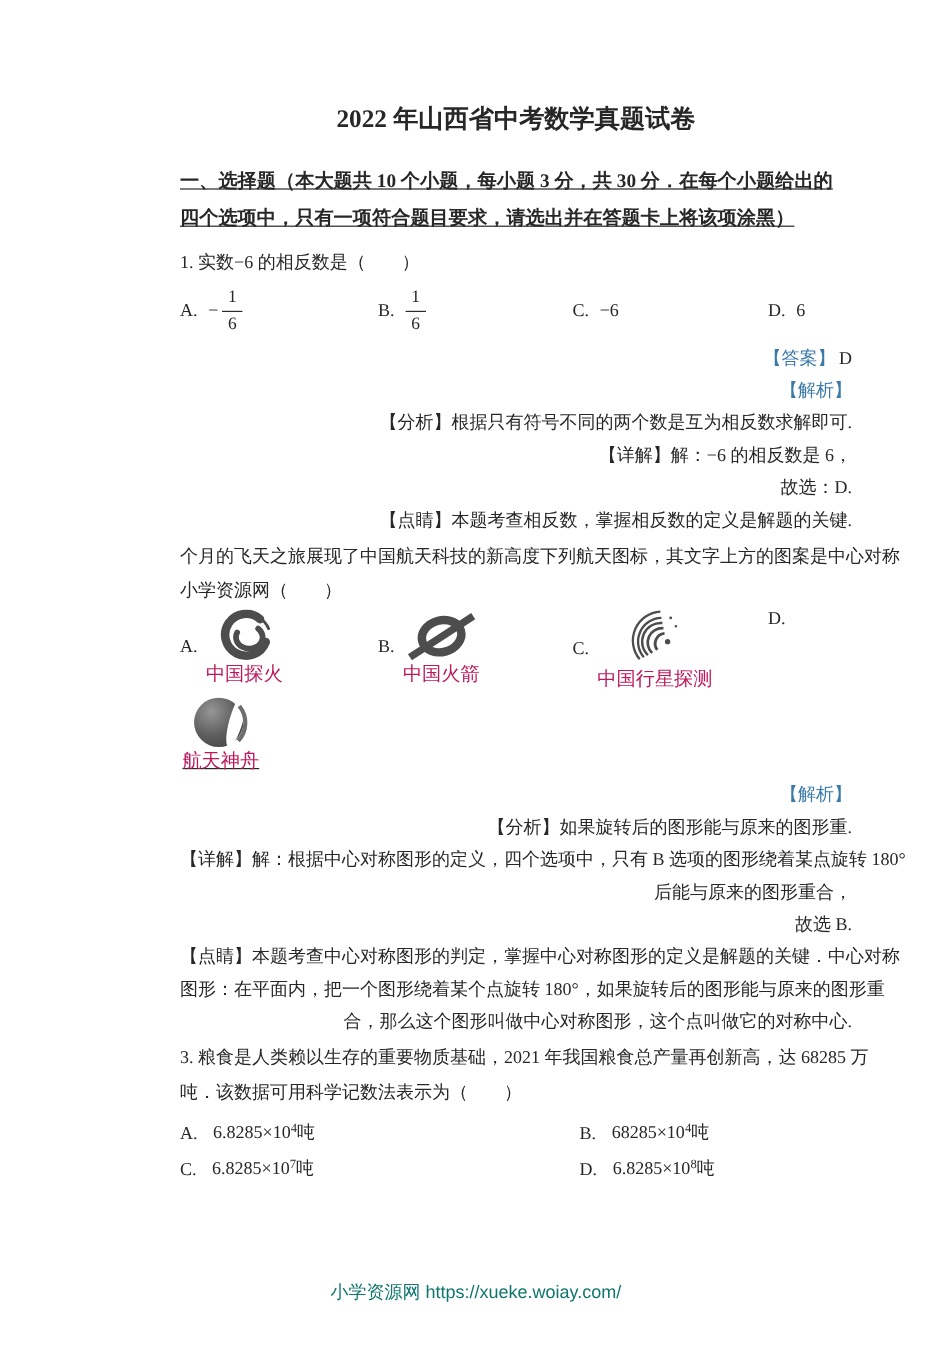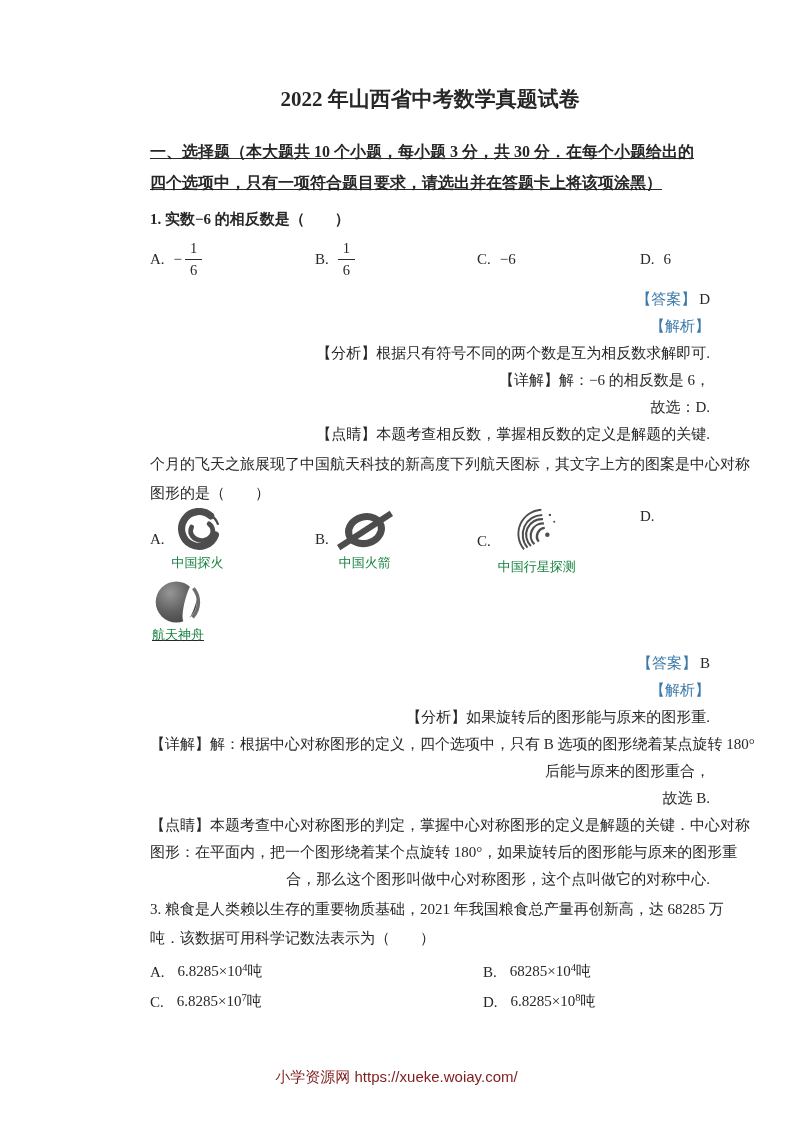--- a/index.html
+++ b/index.html
@@ -29,21 +29,21 @@
     white-space: nowrap;
   }
   .sec-heading { margin-bottom: 6px; text-decoration: underline; }
   .sec-heading .line {
     font-weight: bold;
     font-size: 16px;
     line-height: 31px;
     white-space: nowrap;
   }
   .line { white-space: nowrap; }
-  .stem30 .line { font-size: 15px; line-height: 30px; font-weight: bold; }
+  .stem30 .line { font-size: 15px; line-height: 30px; }
   .stem29 .line { font-size: 15px; line-height: 29px; }
   .pline {
     font-size: 15px;
     line-height: 27px;
     white-space: nowrap;
     text-align: right;
   }
   .blue { color: #3a79a8; }
   .ans-val { margin-left: 3px; }
 
@@ -82,23 +82,23 @@
   .logo-row .lopt {
     position: absolute;
     top: 0;
     display: flex;
     align-items: center;
     gap: 7px;
     font-size: 15px;
   }
   .logo-box { display: flex; flex-direction: column; align-items: center; }
   .logo-caption {
-    font-size: 13px;
+    font-size: 16px;
     line-height: 16px;
-    color: #15803d;
+    color: #be185d;
     margin-top: 1px;
     white-space: nowrap;
   }
   .shenzhou-row { position: relative; height: 72px; }
   .shenzhou-row .logo-box { position: absolute; left: 2px; top: 0; text-decoration: underline; }
 
   
   .q3-grid { margin-top: 3px; }
   .q3-row { position: relative; height: 30px; }
   .q3-row .qopt {
@@ -115,21 +115,21 @@
   .sup { font-size: 10.5px; position: relative; top: -5px; }
 
   .footer {
     position: absolute;
     left: 0;
     right: 0;
     top: 1068px;
     text-align: center;
     font-family: "Liberation Sans", "DejaVu Sans", sans-serif;
     font-size: 15px;
-    color: #7f1d1d;
+    color: #0f766e;
     white-space: nowrap;
   }
 </style>
 </head>
 <body>
 
 <div class="page">
   <div class="content">
 
     <div class="doc-title">2022 年山西省中考数学真题试卷</div>
@@ -177,21 +177,21 @@
     <div class="pline">
       <span class="blue">【解析】</span>
     </div>
     <div class="pline">【分析】根据只有符号不同的两个数是互为相反数求解即可.</div>
     <div class="pline">【详解】解：−6 的相反数是 6，</div>
     <div class="pline">故选：D.</div>
     <div class="pline">【点睛】本题考查相反数，掌握相反数的定义是解题的关键.</div>
 
     <div class="stem29" style="margin-top:2px;">
       <div class="line">个月的飞天之旅展现了中国航天科技的新高度下列航天图标，其文字上方的图案是中心对称</div>
-      <div class="line">图形的是（　　）</div>
+      <div class="line">小学资源网（　　）</div>
     </div>
 
     <div class="logo-row">
       <div class="lopt" style="left:0;">
         <span>A.</span>
         <span class="logo-box">
           <svg width="48" height="46" viewBox="0 0 60 58">
             <path d="M46 10 A22 22 0 1 0 52 34" fill="none" stroke="#4d4d4d" stroke-width="9" stroke-linecap="round"></path>
             <path d="M22 24 A14 12 0 1 0 44 20" fill="none" stroke="#4d4d4d" stroke-width="6" stroke-linecap="round"></path>
             <path d="M28 4 A27 24 0 0 1 55 20" fill="none" stroke="#4d4d4d" stroke-width="3" stroke-linecap="round"></path>
@@ -242,23 +242,20 @@
           </defs>
           <circle cx="26" cy="28" r="24" fill="url(#sz-grad)"></circle>
           <ellipse cx="43" cy="26" rx="6.5" ry="27" fill="#ffffff" transform="rotate(16 43 26)"></ellipse>
           <path d="M46 12 A26 26 0 0 1 45 46" fill="none" stroke="#6d6d6d" stroke-width="4"></path>
         </svg>
         <span class="logo-caption">航天神舟</span>
       </span>
     </div>
 
     <div class="pline">
-      <span class="blue">【答案】</span><span class="ans-val">B</span>
-    </div>
-    <div class="pline">
       <span class="blue">【解析】</span>
     </div>
     <div class="pline">【分析】如果旋转后的图形能与原来的图形重.</div>
     <div class="pline">【详解】解：根据中心对称图形的定义，四个选项中，只有 B 选项的图形绕着某点旋转 180°</div>
     <div class="pline">后能与原来的图形重合，</div>
     <div class="pline">故选 B.</div>
     <div class="pline">【点睛】本题考查中心对称图形的判定，掌握中心对称图形的定义是解题的关键．中心对称</div>
     <div class="pline">图形：在平面内，把一个图形绕着某个点旋转 180°，如果旋转后的图形能与原来的图形重</div>
     <div class="pline">合，那么这个图形叫做中心对称图形，这个点叫做它的对称中心.</div>
 

